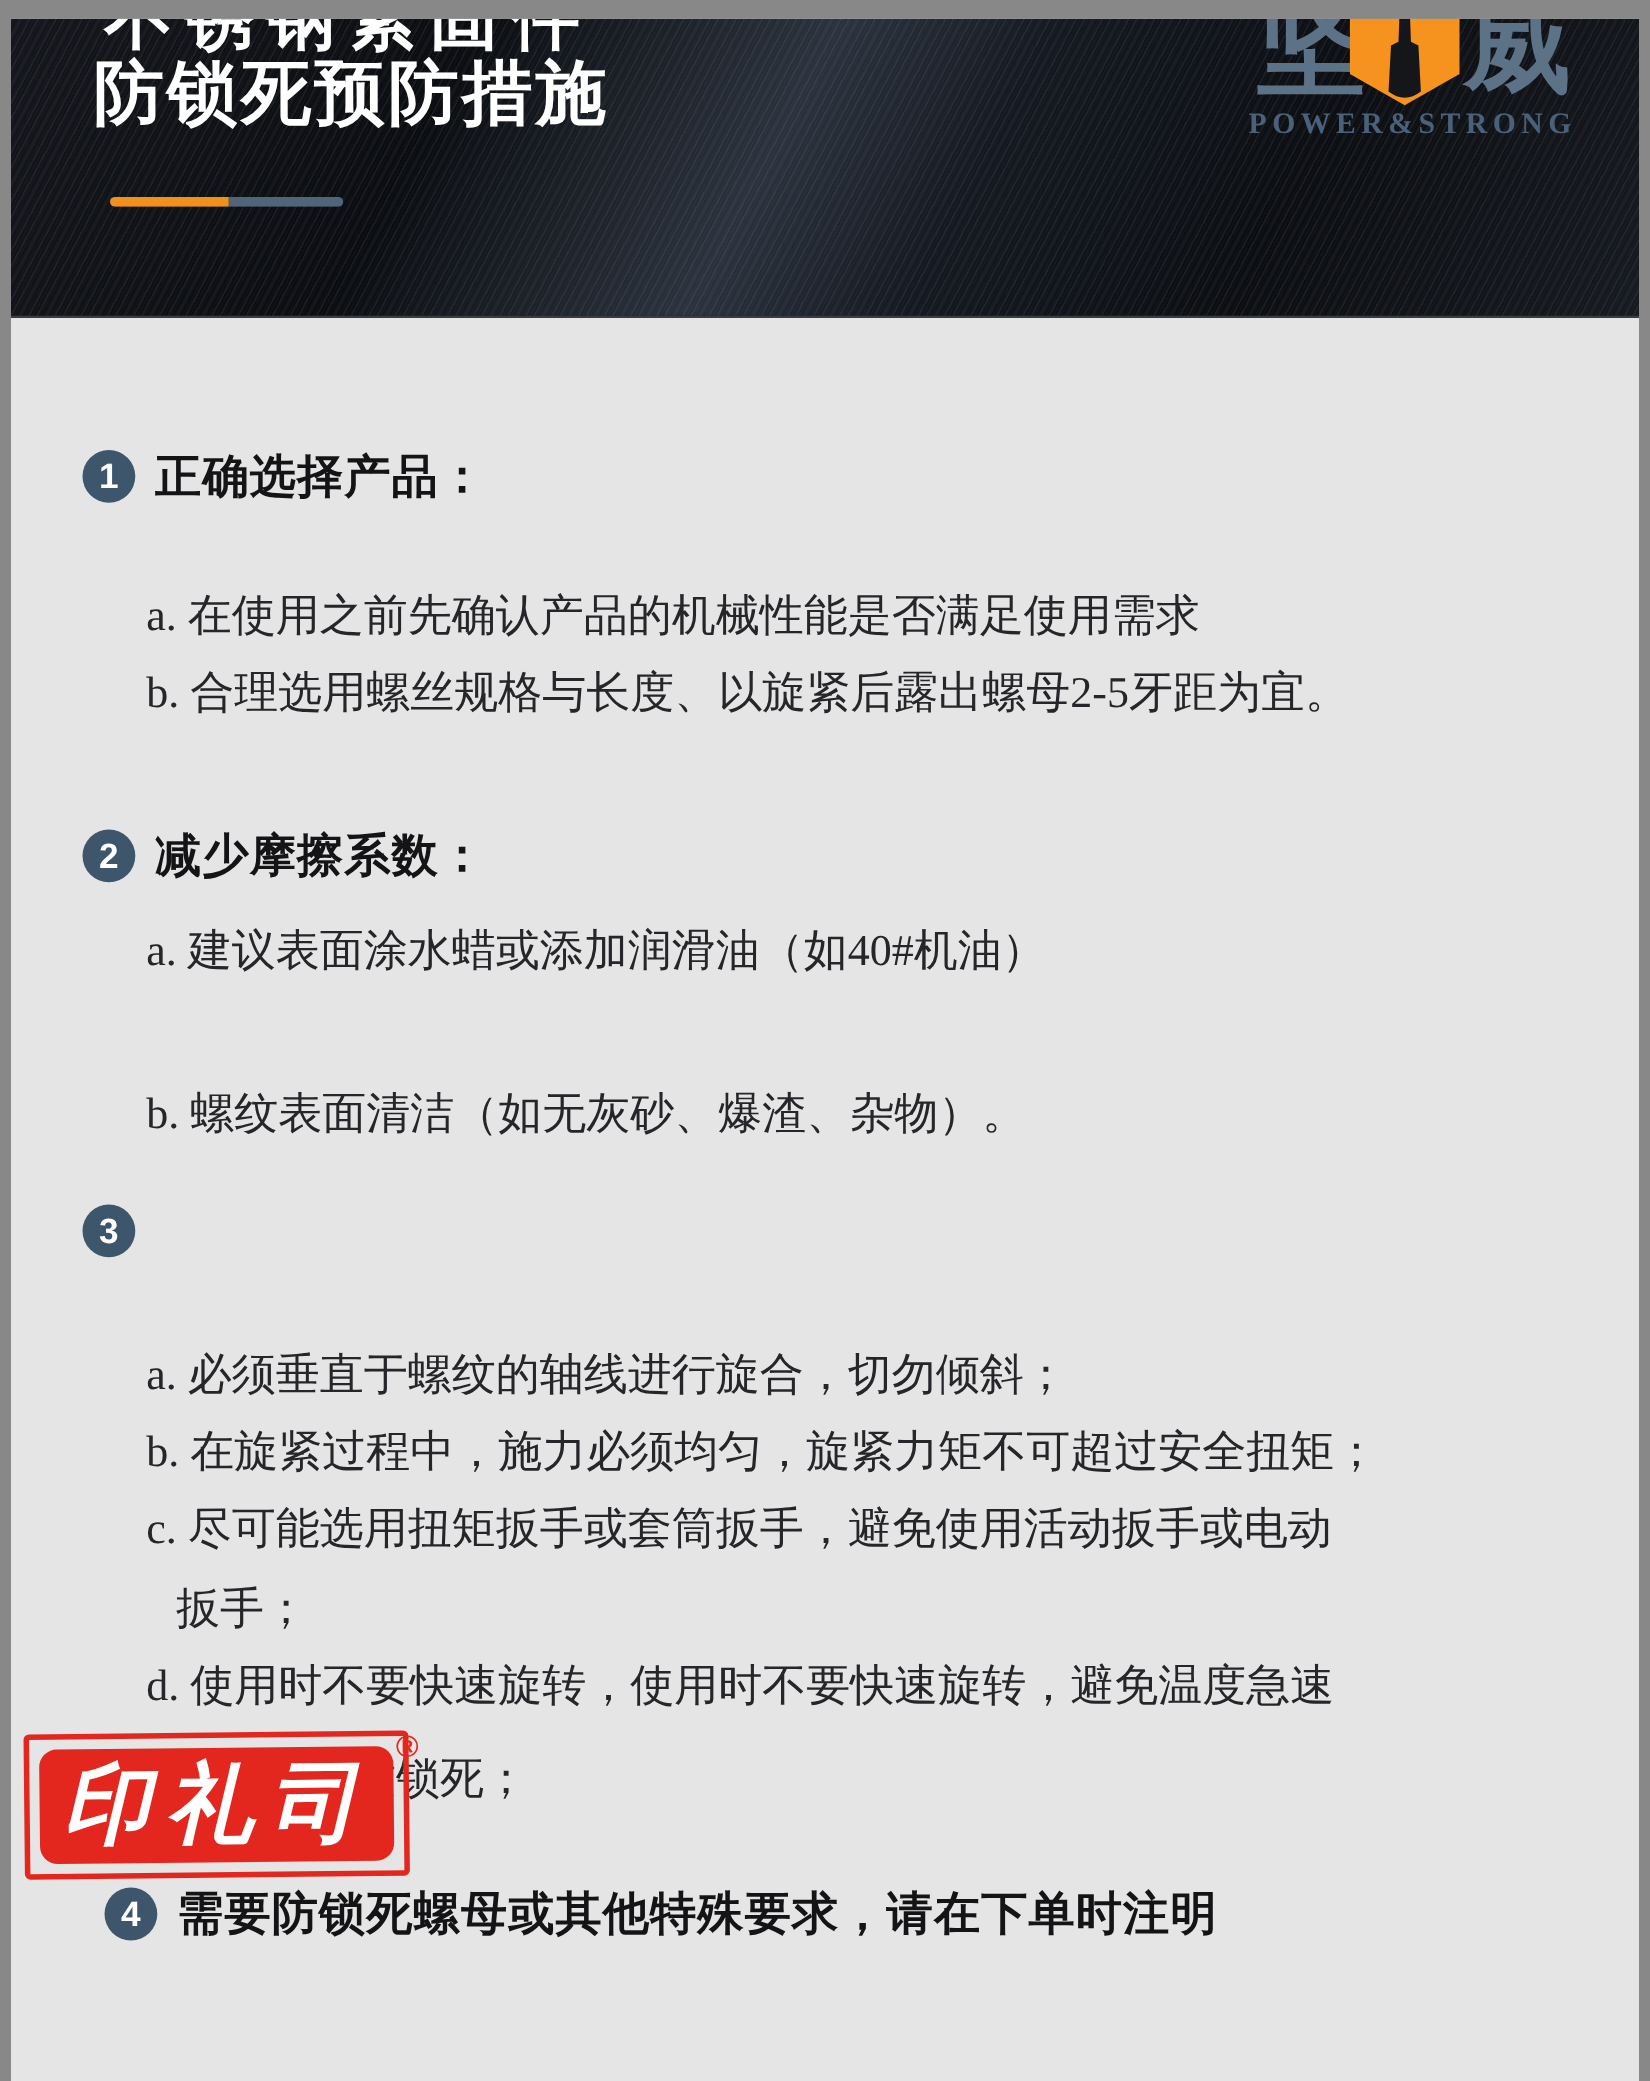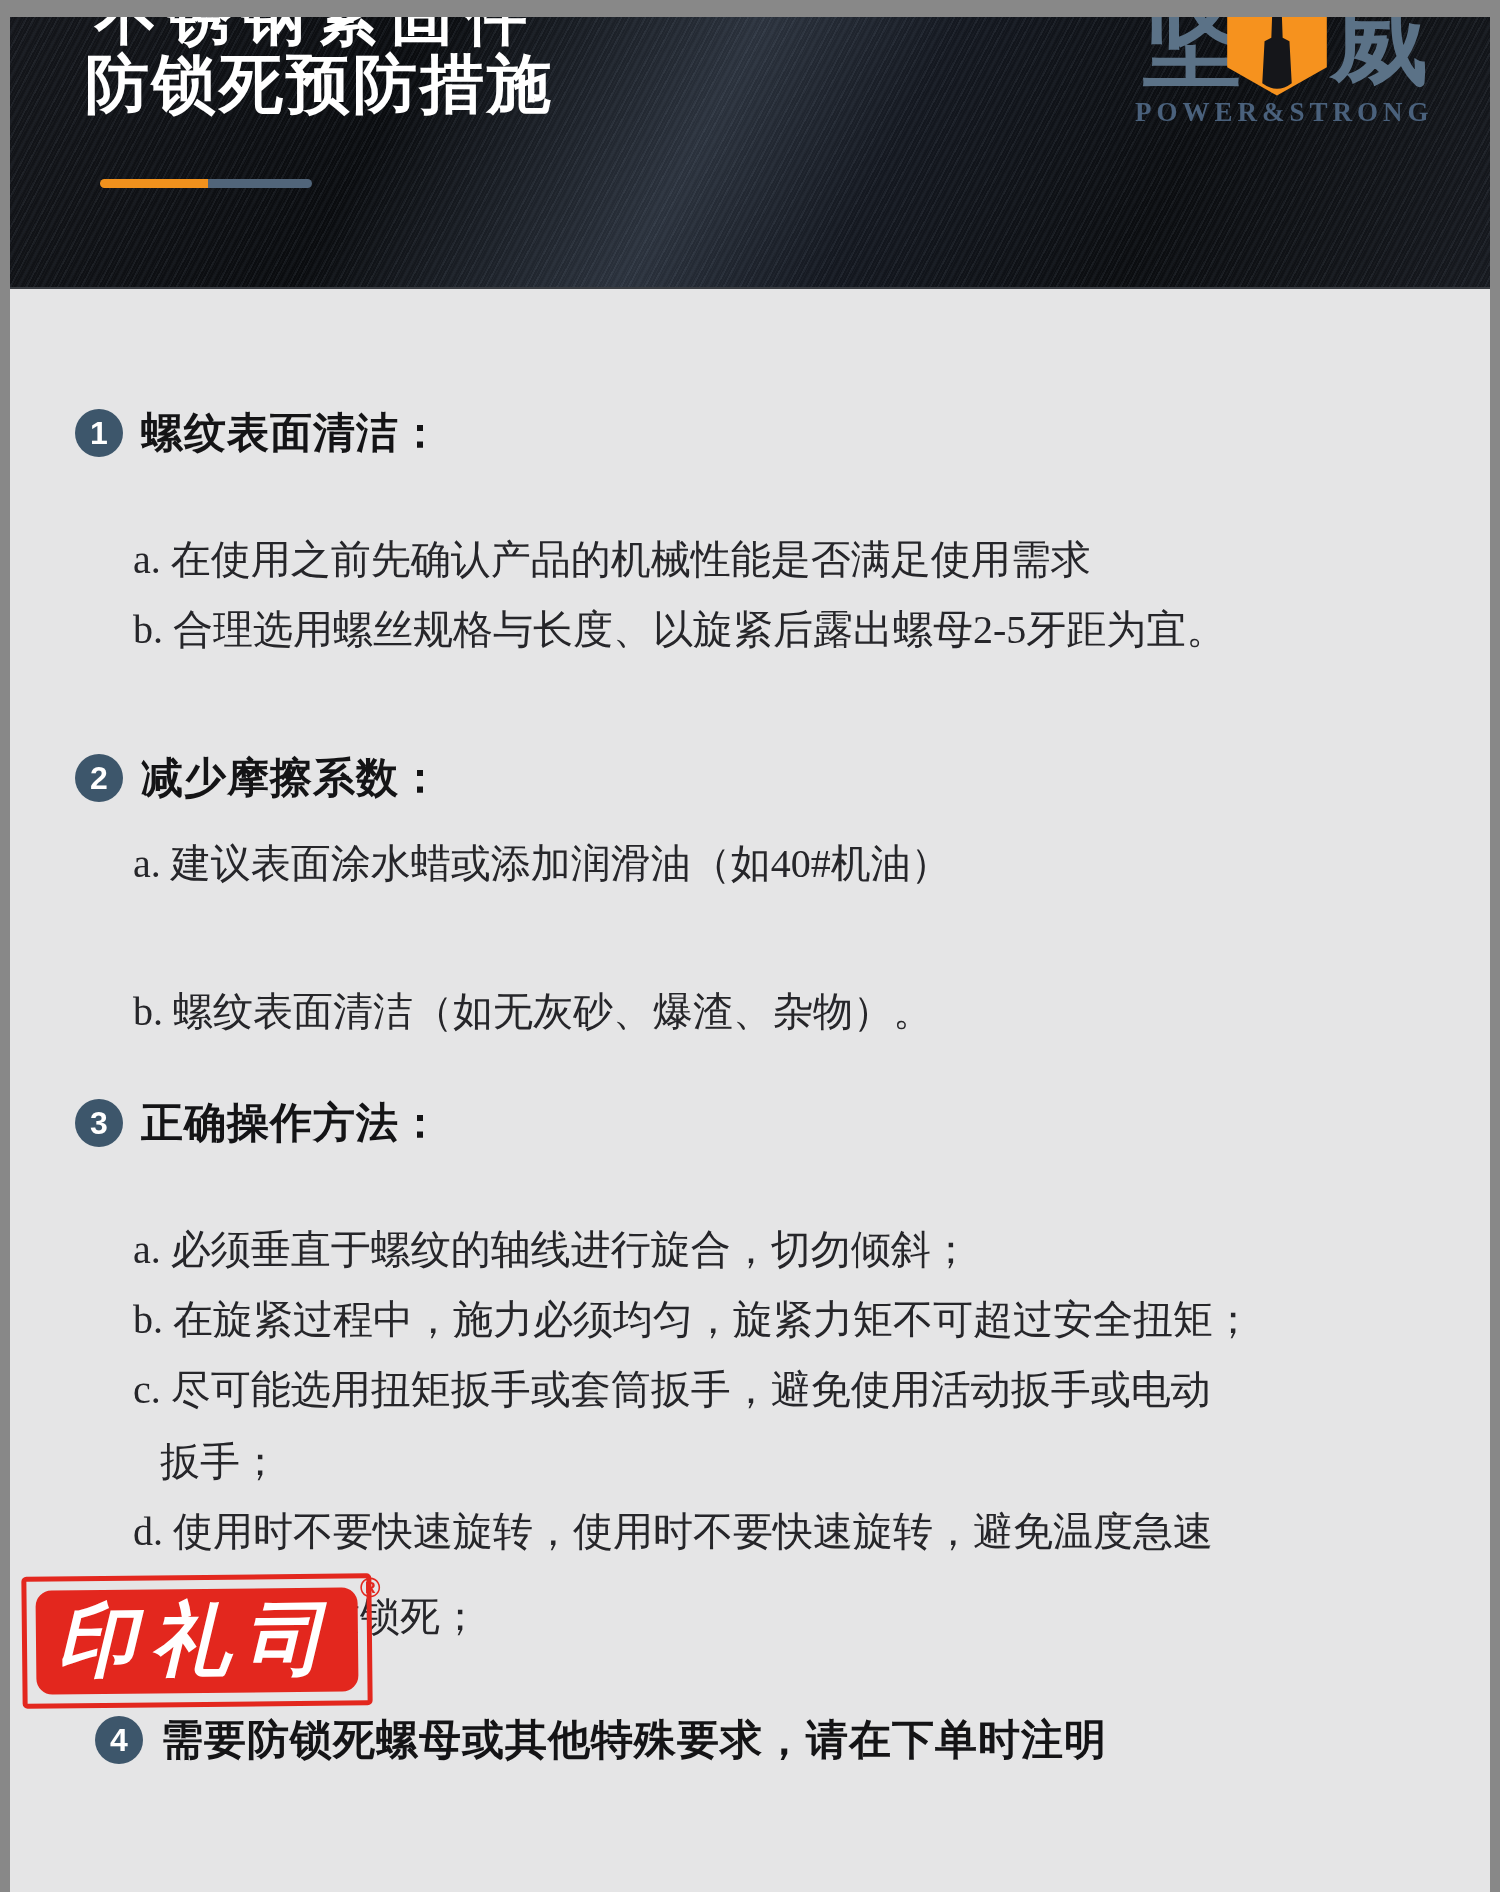--- a/index.html
+++ b/index.html
@@ -73,35 +73,34 @@
       <polygon points="50,0 94,25 94,78 50,103 6,78 6,25" fill="#f6921e"></polygon>
       <circle cx="50" cy="16" r="9" fill="#15161a"></circle>
       <path d="M46,24 L54,24 L55,52 L61,55 L63,92 Q50,102 37,92 L39,55 L45,52 Z" fill="#15161a"></path>
     </svg>
     <div class="logo-hanzi right">威</div>
     <div class="logo-sub">POWER&amp;STRONG</div>
   </div>
 
   <div class="sec-head" style="left:65px;top:388px;">
     <div class="num-circle" style="background:#3d566b;">1</div>
-    <div class="sec-title">螺纹表面清洁：</div>
+    <div class="sec-title">正确选择产品：</div>
   </div>
   <p class="item" style="top:480px;">a. 在使用之前先确认产品的机械性能是否满足使用需求</p>
   <p class="item" style="top:550px;">b. 合理选用螺丝规格与长度、以旋紧后露出螺母2-5牙距为宜。</p>
 
   <div class="sec-head" style="left:65px;top:733px;">
     <div class="num-circle" style="background:#3d566b;">2</div>
     <div class="sec-title">减少摩擦系数：</div>
   </div>
   <p class="item" style="top:784px;">a. 建议表面涂水蜡或添加润滑油（如40#机油）</p>
   <p class="item" style="top:932px;">b. 螺纹表面清洁（如无灰砂、爆渣、杂物）。</p>
 
   <div class="sec-head" style="left:65px;top:1078px;">
     <div class="num-circle" style="background:#3d566b;">3</div>
-    <div class="sec-title">正确操作方法：</div>
   </div>
   <p class="item" style="top:1240px;">b. 在旋紧过程中，施力必须均匀，旋紧力矩不可超过安全扭矩；</p>
   <p class="item" style="top:1170px;">a. 必须垂直于螺纹的轴线进行旋合，切勿倾斜；</p>
   <p class="item" style="top:1310px;">c. 尽可能选用扭矩扳手或套筒扳手，避免使用活动扳手或电动</p>
   <p class="item cont" style="top:1382px;">扳手；</p>
   <p class="item" style="top:1452px;">d. 使用时不要快速旋转，使用时不要快速旋转，避免温度急速</p>
   <p class="item cont" style="top:1537px;">上升而导致锁死；</p>
 
   <div class="stamp">
     <div class="stamp-inner">

